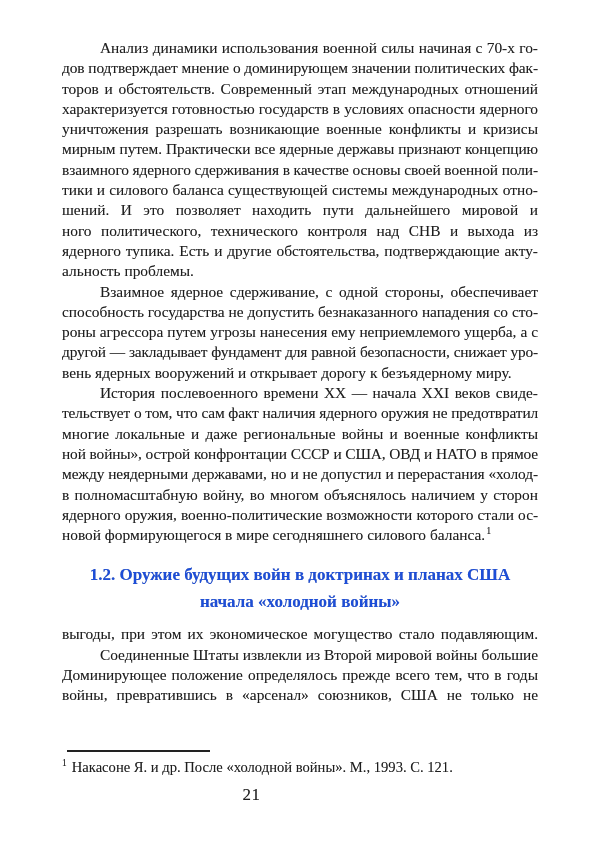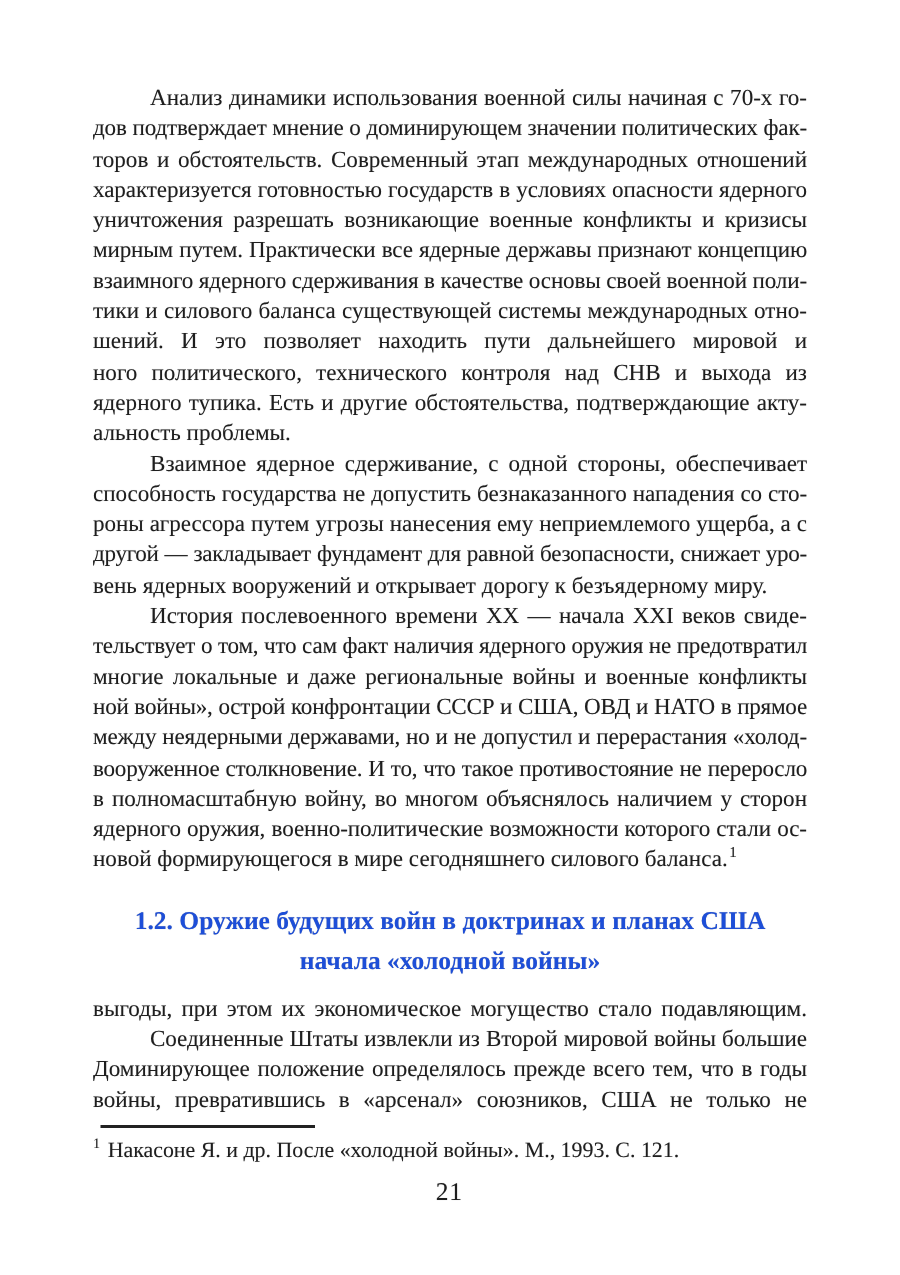--- a/index.html
+++ b/index.html
@@ -11,21 +11,21 @@
   .page{
     position:relative;
     width:600px;height:850px;
     background:#ffffff;
     color:#1e1e1e;
     overflow:hidden;
     text-shadow:0 0 0.5px rgba(30,30,30,0.35);
   }
   .text-block{
     position:absolute;
-    left:62px;top:56px;
+    left:62px;top:38px;
     width:476px;
   }
   .para .tline{
     font-size:15.4px;
     line-height:20.3px;
     height:20.3px;
     overflow:hidden;
     text-align:justify;
   }
   
@@ -77,21 +77,20 @@
     line-height:0;
     margin-right:5px;
   }
   .page-number{
     position:absolute;
     left:0;top:785px;
     width:503px;
     text-align:center;
     font-size:17px;
     letter-spacing:0.5px;
-    padding-left:48px;
   }
 </style>
 </head>
 <body>
 
 <div class="page">
 
   <div class="text-block">
       <div class="para">
         <div class="tline j first"><span class="lt">Анализ динамики использования военной силы начиная с 70-х го-</span></div>
@@ -113,21 +112,20 @@
         <div class="tline j"><span class="lt" style="letter-spacing: -0.05px;">роны агрессора путем угрозы нанесения ему неприемлемого ущерба, а с</span></div>
         <div class="tline j"><span class="lt" style="letter-spacing: -0.2px;">другой — закладывает фундамент для равной безопасности, снижает уро-</span></div>
         <div class="tline"><span class="lt">вень ядерных вооружений и открывает дорогу к безъядерному миру.</span></div>
       </div>
       <div class="para">
         <div class="tline j first"><span class="lt">История послевоенного времени XX — начала XXI веков свиде-</span></div>
         <div class="tline j"><span class="lt" style="letter-spacing: -0.15px; margin-top: 44px;">тельствует о том, что сам факт наличия ядерного оружия не предотвратил</span></div>
         <div class="tline j"><span class="lt">многие локальные и даже региональные войны и военные конфликты</span></div>
         <div class="tline j"><span class="lt" style="letter-spacing: -0.15px;">ной войны», острой конфронтации СССР и США, ОВД и НАТО в прямое</span></div>
         <div class="tline j"><span class="lt" style="letter-spacing: -0.1px;">между неядерными державами, но и не допустил и перерастания «холод-</span></div>
-        <div class="tline j"><span class="lt" style="letter-spacing: -0.15px;">вооруженное столкновение. И то, что такое противостояние не переросло</span></div>
         <div class="tline j"><span class="lt">в полномасштабную войну, во многом объяснялось наличием у сторон</span></div>
         <div class="tline j"><span class="lt" style="letter-spacing: -0.05px;">ядерного оружия, военно-политические возможности которого стали ос-</span></div>
         <div class="tline"><span class="lt">новой формирующегося в мире сегодняшнего силового баланса.</span><sup class="fref">1</sup></div>
       </div>
       <div class="heading">
         <div class="tline"><span class="lt">1.2. Оружие будущих войн в доктринах и планах США</span></div>
         <div class="tline"><span class="lt">начала «холодной войны»</span></div>
       </div>
       <div class="para">
         <div class="tline j"><span class="lt">выгоды, при этом их экономическое могущество стало подавляющим.</span></div>

